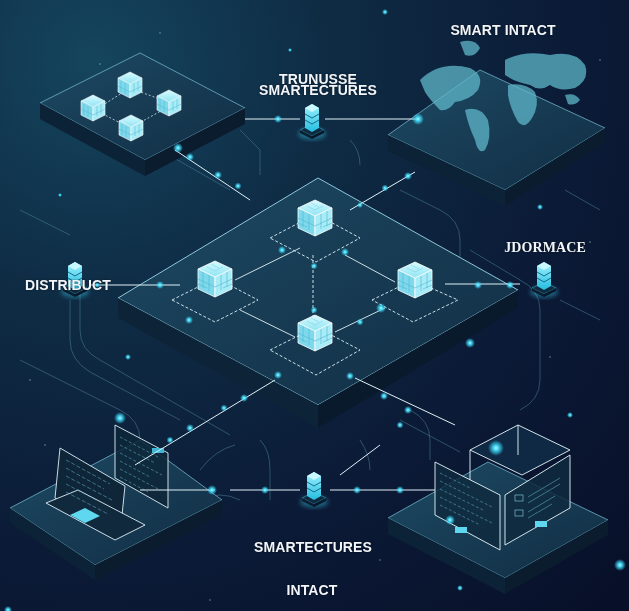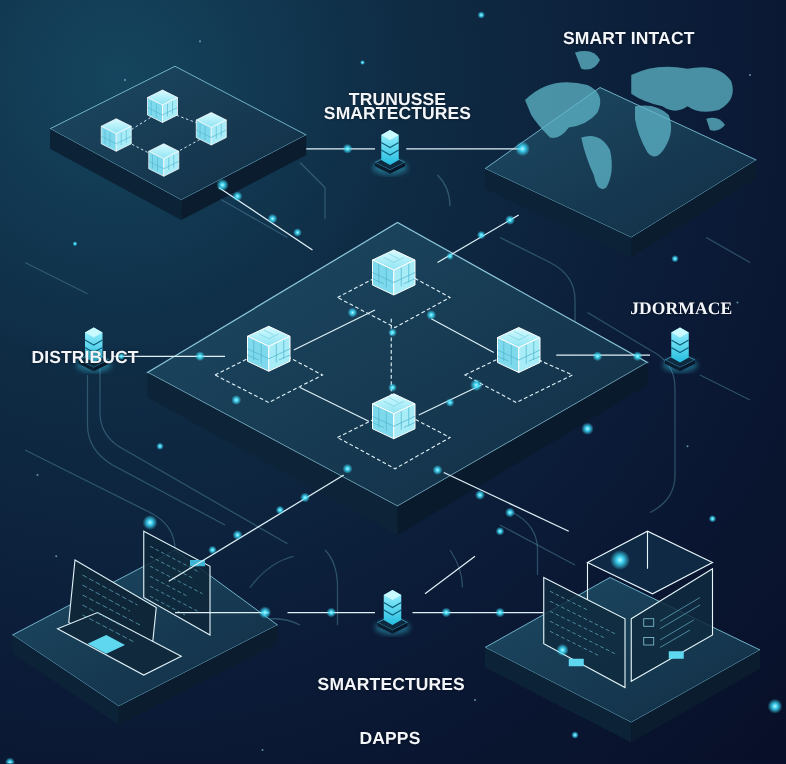--- a/index.html
+++ b/index.html
@@ -287,15 +287,15 @@
 </svg>
 
 <div class="label" style="left:318px; top:74px;">
   <div>TRUNUSSE</div>
   <div>SMARTECTURES</div>
 </div>
 <div class="label" style="left:503px; top:25px;">SMART INTACT</div>
 <div class="label" style="left:68px; top:242px;margin-top:38px;">DISTRIBUCT</div>
 <div class="label" style="left:545px; top:242px;font-family:Liberation Serif, serif;">JDORMACE</div>
 <div class="label" style="left:313px; top:542px;">SMARTECTURES</div>
-<div class="label" style="left:312px; top:585px;">DAPPS</div>
+<div class="label" style="left:312px; top:585px;">INTACT</div>
 
 </div>
 
 </body></html>

